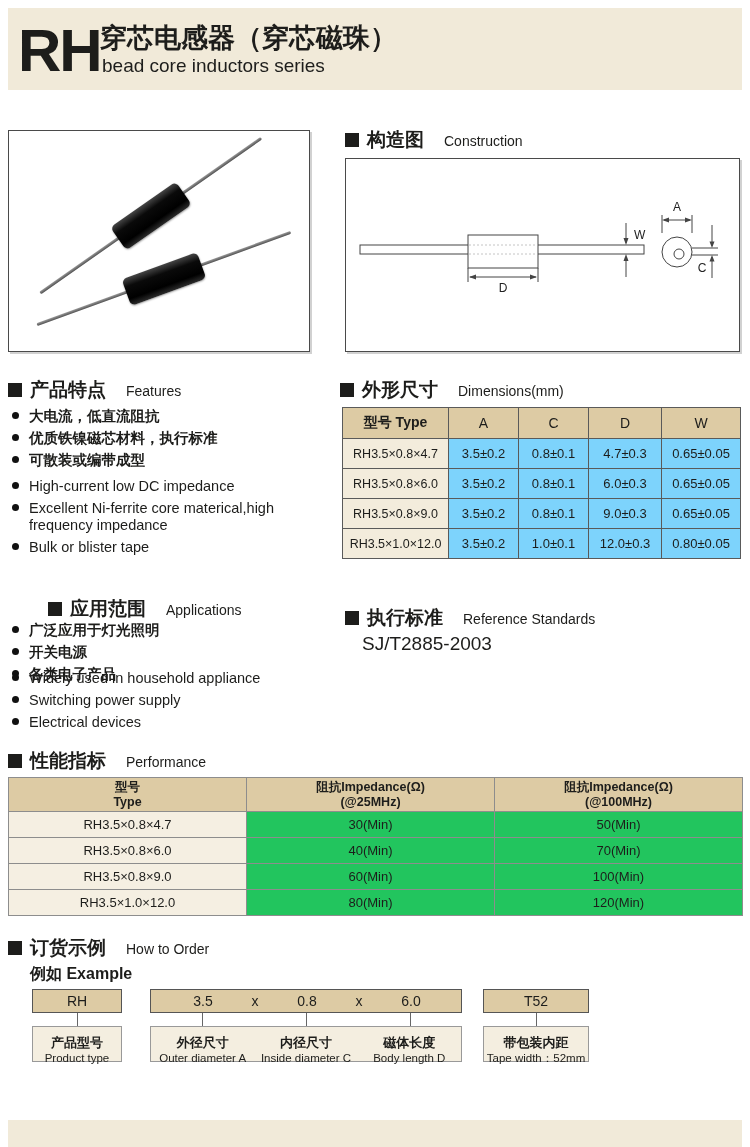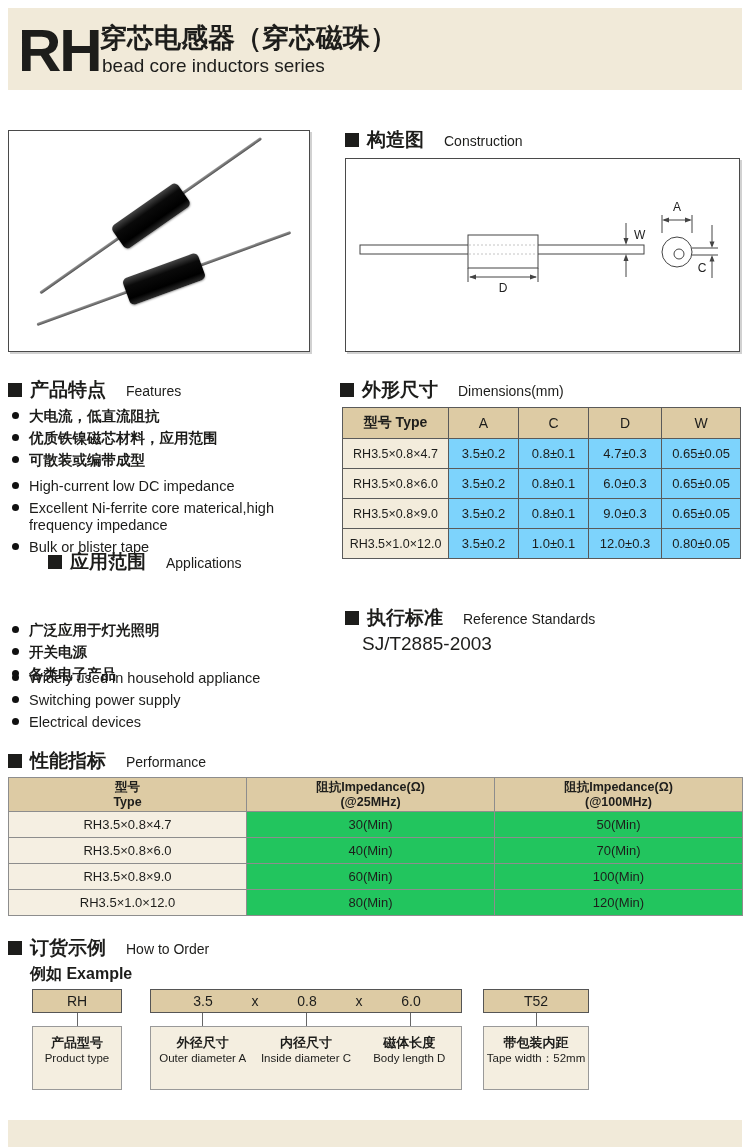--- a/index.html
+++ b/index.html
@@ -59,21 +59,21 @@
   .perf-table td { height:26px; background:#22c55e; }
   .perf-table td.model { background:#f5efe2; }
 
   
   .std-value { position:absolute; left:362px; top:633px; font-size:19px; }
 
   
   .ex-label { position:absolute; left:30px; top:964px; font-size:16px; font-weight:bold; }
   .obox-top { position:absolute; top:989px; height:24px; background:#ddcba4; border:1px solid #555;
               text-align:center; line-height:22px; font-size:14px; }
-  .obox-bot { position:absolute; top:1026px; height:64px; background:#f4eee0; border:1px solid #999;
+  .obox-bot { position:absolute; top:1026px; height:36px; background:#f4eee0; border:1px solid #999;
               text-align:center; padding-top:8px; }
   .obox-bot .lcn { font-size:13px; font-weight:bold; line-height:16px; }
   .obox-bot .len { font-size:11.5px; line-height:15px; }
   .vline { position:absolute; top:1013px; height:13px; width:1px; background:#666; }
   .num { position:absolute; top:0; transform:translateX(-50%); }
   .wide-bot { display:flex; padding-top:8px; }
   .wide-bot .grp { width:104px; }
 
   
   .bottom-strip { position:absolute; left:8px; top:1120px; width:734px; height:27px; background:#f1ead9; }
@@ -147,21 +147,21 @@
         <text x="356" y="113" text-anchor="middle">C</text>
       </g>
     </svg>
   </div>
 
   <div class="sec-title" style="left:8px; top:377px;">
     <span class="sq"></span><span class="t1">产品特点</span><span class="t2">Features</span>
   </div>
   <ul class="blist cn" style="left:12px; top:408px;">
     <li>大电流，低直流阻抗</li>
-    <li>优质铁镍磁芯材料，应用范围</li>
+    <li>优质铁镍磁芯材料，执行标准</li>
     <li>可散装或编带成型</li>
   </ul>
   <ul class="blist en" style="left:12px; top:478px;">
     <li>High-current low DC impedance</li>
     <li>Excellent Ni-ferrite core materical,high frequency impedance</li>
     <li>Bulk or blister tape</li>
   </ul>
 
   <div class="sec-title" style="left:340px; top:377px;">
     <span class="sq"></span><span class="t1">外形尺寸</span><span class="t2">Dimensions(mm)</span>
@@ -206,21 +206,21 @@
     <tr>
       <td class="model">RH3.5×1.0×12.0</td>
       <td>3.5±0.2</td>
       <td>1.0±0.1</td>
       <td>12.0±0.3</td>
       <td>0.80±0.05</td>
     </tr>
   </tbody>
     </table>
 
-  <div class="sec-title" style="left:8px; top:549px;padding-left:40px;">
+  <div class="sec-title" style="left:8px; top:596px;padding-left:40px;">
     <span class="sq"></span><span class="t1">应用范围</span><span class="t2">Applications</span>
   </div>
   <ul class="blist cn" style="left:12px; top:603px;margin-top:19px;">
     <li>广泛应用于灯光照明</li>
     <li>开关电源</li>
     <li>各类电子产品</li>
   </ul>
   <ul class="blist en" style="left:12px; top:670px;">
     <li>Widely used in household appliance</li>
     <li>Switching power supply</li>

